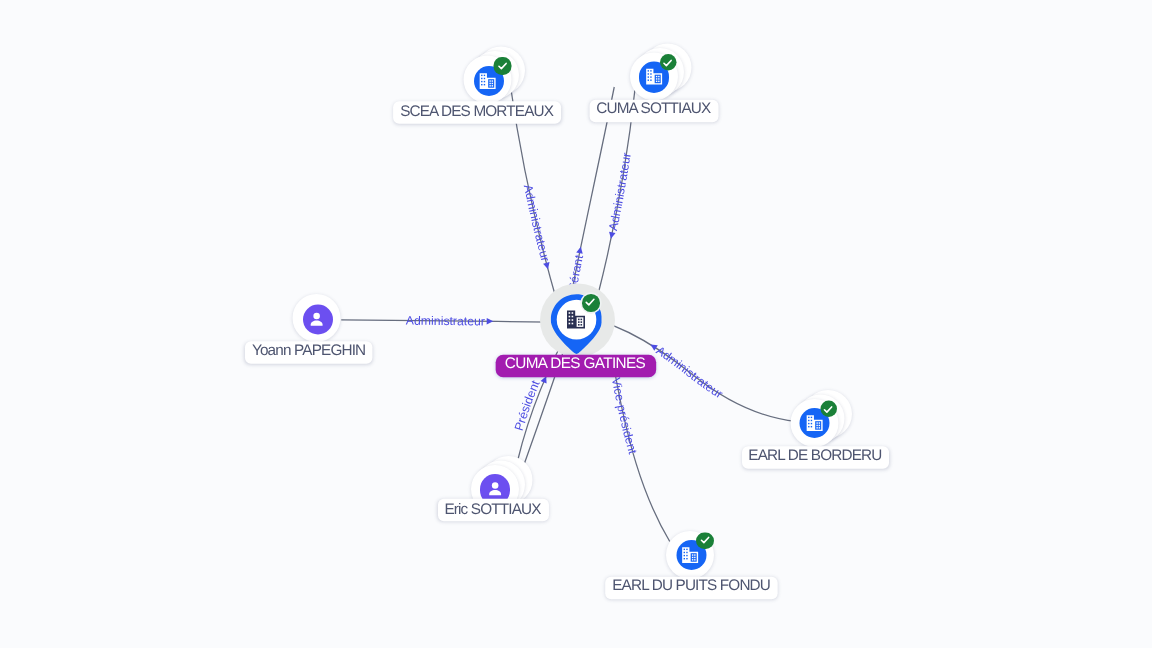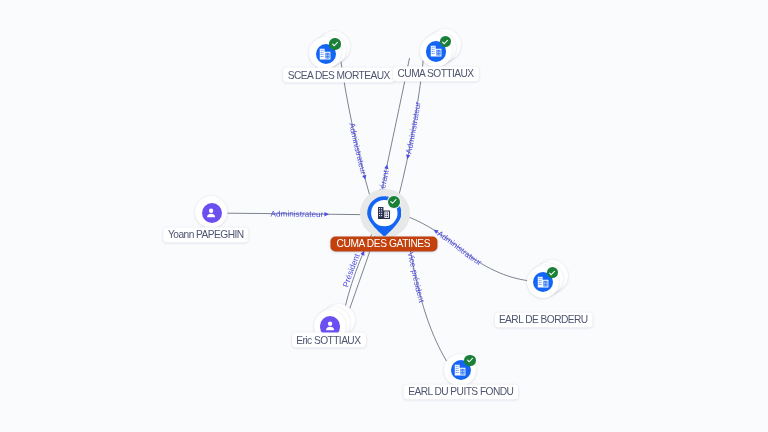--- a/index.html
+++ b/index.html
@@ -6,21 +6,21 @@
   body{width:768px;height:432px;overflow:hidden;background:#fafbfd;
        font-family:"Liberation Sans",sans-serif;}
   #stage{position:relative;width:768px;height:432px;background:#fafbfd;}
   svg.layer{position:absolute;left:0;top:0;width:768px;height:432px;overflow:visible;}
   .nodewrap{position:absolute;width:0;height:0;}
   .nlabel{position:absolute;transform:translate(-50%,-50%);
           background:#ffffff;border-radius:4px;
           color:#4e5570;font-size:10.2px;line-height:12px;white-space:nowrap;
           letter-spacing:-0.55px;
           padding:1.5px 5.2px 1.5px 4.7px;box-shadow:0 0.5px 2.5px rgba(60,70,110,.2);}
-  .nlabel.center{background:#c2410c;color:#ffffff;border-radius:5px;
+  .nlabel.center{background:#a21caf;color:#ffffff;border-radius:5px;
           padding:1.5px 7px 1.5px 6.5px;font-size:10.2px;line-height:12px;
           letter-spacing:-0.4px;
           box-shadow:0 0.5px 2.5px rgba(20,60,160,.25);}
 </style>
 </head>
 <body>
 
 <div id="stage">
   <svg class="layer" id="edge-layer" viewBox="0 0 768 432">
       <defs>
@@ -85,21 +85,21 @@
                 <rect x="16.5" y="16.5" width="1.6" height="1.6"></rect>
     </g>
   </svg></div>
      <div style="position:absolute;left:20px;top:1.1px;width:11.2px;height:11.2px;border-radius:50%;background:#1a8038">
        <svg width="9.9" height="9.9" viewBox="0 0 24 24" style="position:absolute;left:0.65px;top:0.65px">
               <path d="M6.4 12.6 L10.3 16.4 L18 8" stroke="#fff" stroke-width="2.6" fill="none" stroke-linecap="round" stroke-linejoin="round"></path>
             </svg>
      </div>
   </div>
       </div>
-      <div class="nlabel" style="left: 339px; top: 75.3px; text-align: center;"><span>SCEA DES MORTEAUX</span></div>
+      <div class="nlabel" style="left: 318px; top: 75.3px; text-align: center;"><span>SCEA DES MORTEAUX</span></div>
       <div class="nodewrap" style="left: 435.8px; top: 51px;">
         <div style="position:relative;width:32px;height:32px;margin:-16px 0 0 -16px;left:50%;top:50%">
      <div style="position:absolute;left:9px;top:-6px;width:32px;height:32px;border-radius:50%;background:#fff;box-shadow:0 0.5px 2.5px rgba(60,70,110,.2)"></div>
           <div style="position:absolute;left:4.5px;top:-3px;width:32px;height:32px;border-radius:50%;background:#fff;box-shadow:0 0.5px 2.5px rgba(60,70,110,.2)"></div>
      <div style="position:absolute;left:0px;top:0px;width:32px;height:32px;border-radius:50%;background:#fff;box-shadow:0 0.5px 2.5px rgba(60,70,110,.2)"></div>
      <div style="position:absolute;left:6.2px;top:6.4px;width:20.2px;height:20.2px;border-radius:50%;background:#1565f5"></div>
      <div style="position:absolute;left:9.100000000000001px;top:9.3px"><svg width="14.2" height="14.2" viewBox="0 0 24 24">
     <path fill="#ffffff" d="M3 3 h8.2 v5.2 h9.8 v12.8 H3 Z"></path>
     <g fill="#1565f5">
       <rect x="4.6" y="4.7" width="1.6" height="1.6"></rect>
@@ -207,21 +207,21 @@
                 <rect x="16.5" y="16.5" width="1.6" height="1.6"></rect>
     </g>
   </svg></div>
      <div style="position:absolute;left:20px;top:1.1px;width:11.2px;height:11.2px;border-radius:50%;background:#1a8038">
        <svg width="9.9" height="9.9" viewBox="0 0 24 24" style="position:absolute;left:0.65px;top:0.65px">
               <path d="M6.4 12.6 L10.3 16.4 L18 8" stroke="#fff" stroke-width="2.6" fill="none" stroke-linecap="round" stroke-linejoin="round"></path>
             </svg>
      </div>
   </div>
       </div>
-      <div class="nlabel" style="left: 543.5px; top: 304.8px; margin-top: 15px;"><span>EARL DE BORDERU</span></div>
+      <div class="nlabel" style="left: 543.5px; top: 304.8px;"><span>EARL DE BORDERU</span></div>
       <div class="nodewrap" style="left: 329.5px; top: 326px;">
         <div style="position:relative;width:32px;height:32px;margin:-16px 0 0 -16px;left:50%;top:50%">
      <div style="position:absolute;left:9px;top:-6px;width:32px;height:32px;border-radius:50%;background:#fff;box-shadow:0 0.5px 2.5px rgba(60,70,110,.2)"></div>
           <div style="position:absolute;left:4.5px;top:-3px;width:32px;height:32px;border-radius:50%;background:#fff;box-shadow:0 0.5px 2.5px rgba(60,70,110,.2)"></div>
      <div style="position:absolute;left:0px;top:0px;width:32px;height:32px;border-radius:50%;background:#fff;box-shadow:0 0.5px 2.5px rgba(60,70,110,.2)"></div>
      <div style="position:absolute;left:6.2px;top:6.4px;width:20.2px;height:20.2px;border-radius:50%;background:#6c4ff0"></div>
      <div style="position:absolute;left:9.100000000000001px;top:9.3px"><svg width="14.2" height="14.2" viewBox="0 0 24 24">
     <circle cx="12" cy="8" r="3.7" fill="#fff"></circle>
     <path fill="#fff" d="M12 13c-3.7 0-6.7 2.2-6.7 4.6v1.4h13.4v-1.4c0-2.4-3-4.6-6.7-4.6z"></path>
   </svg></div>

